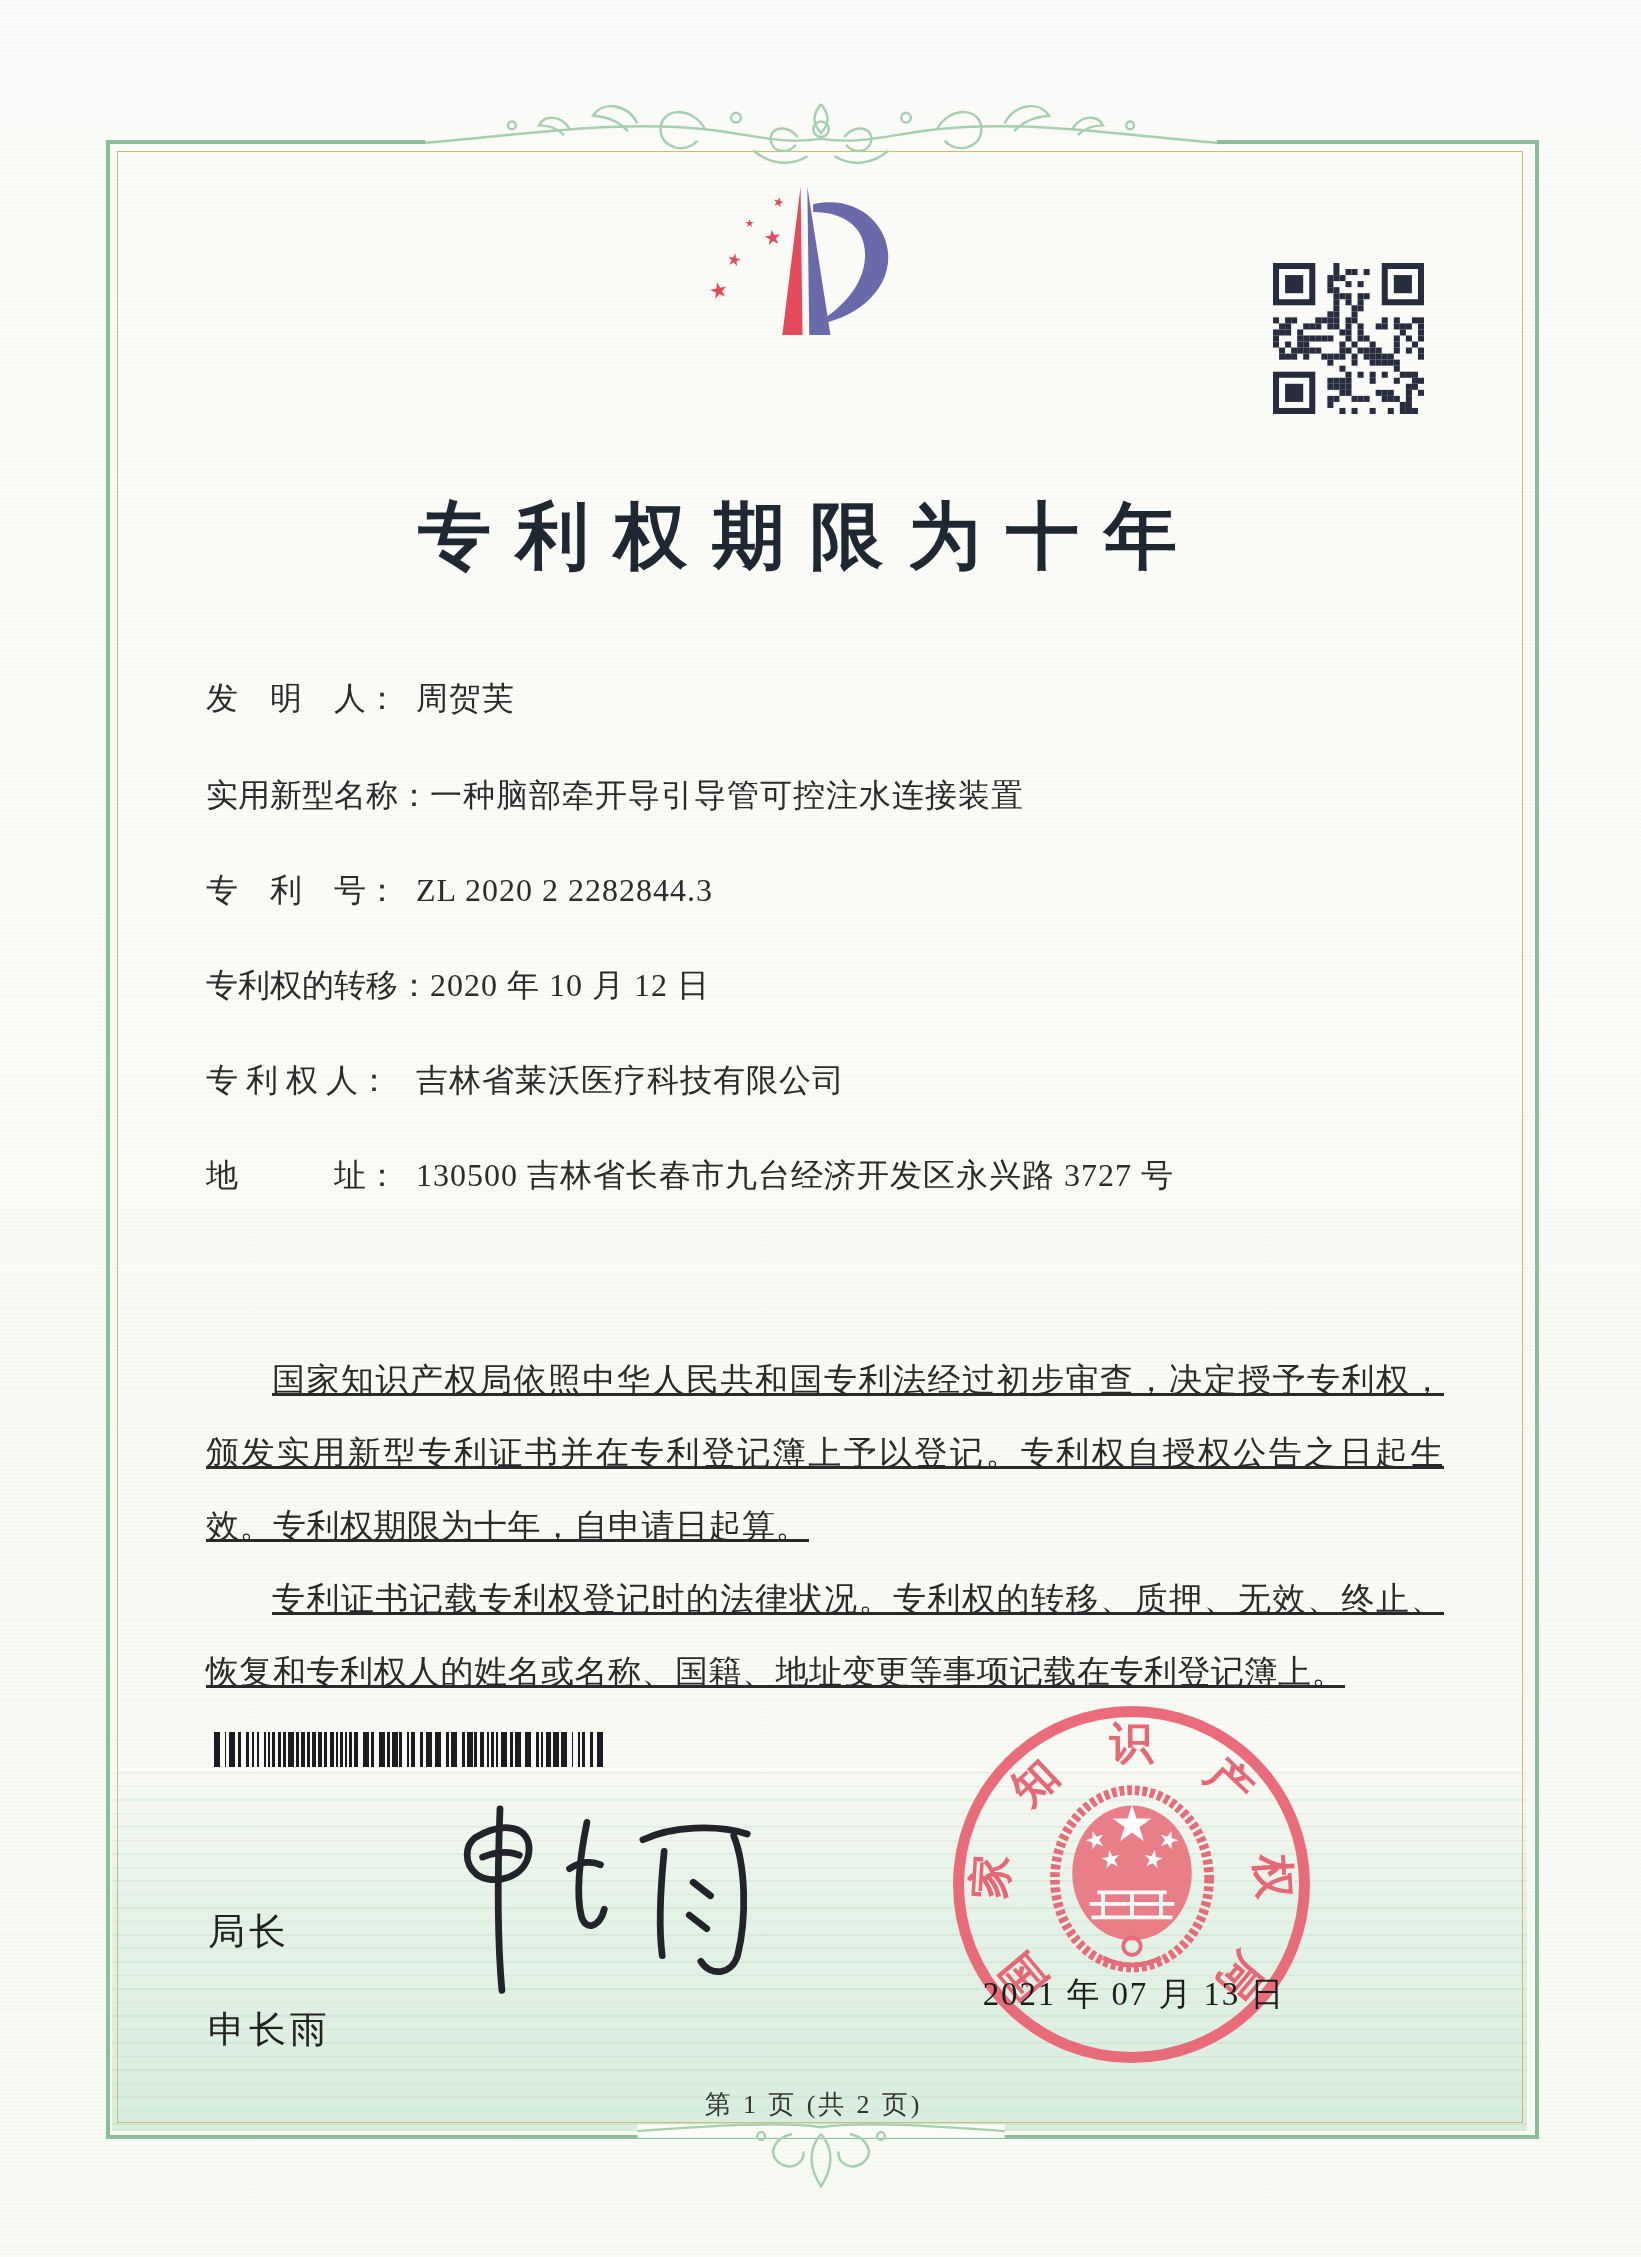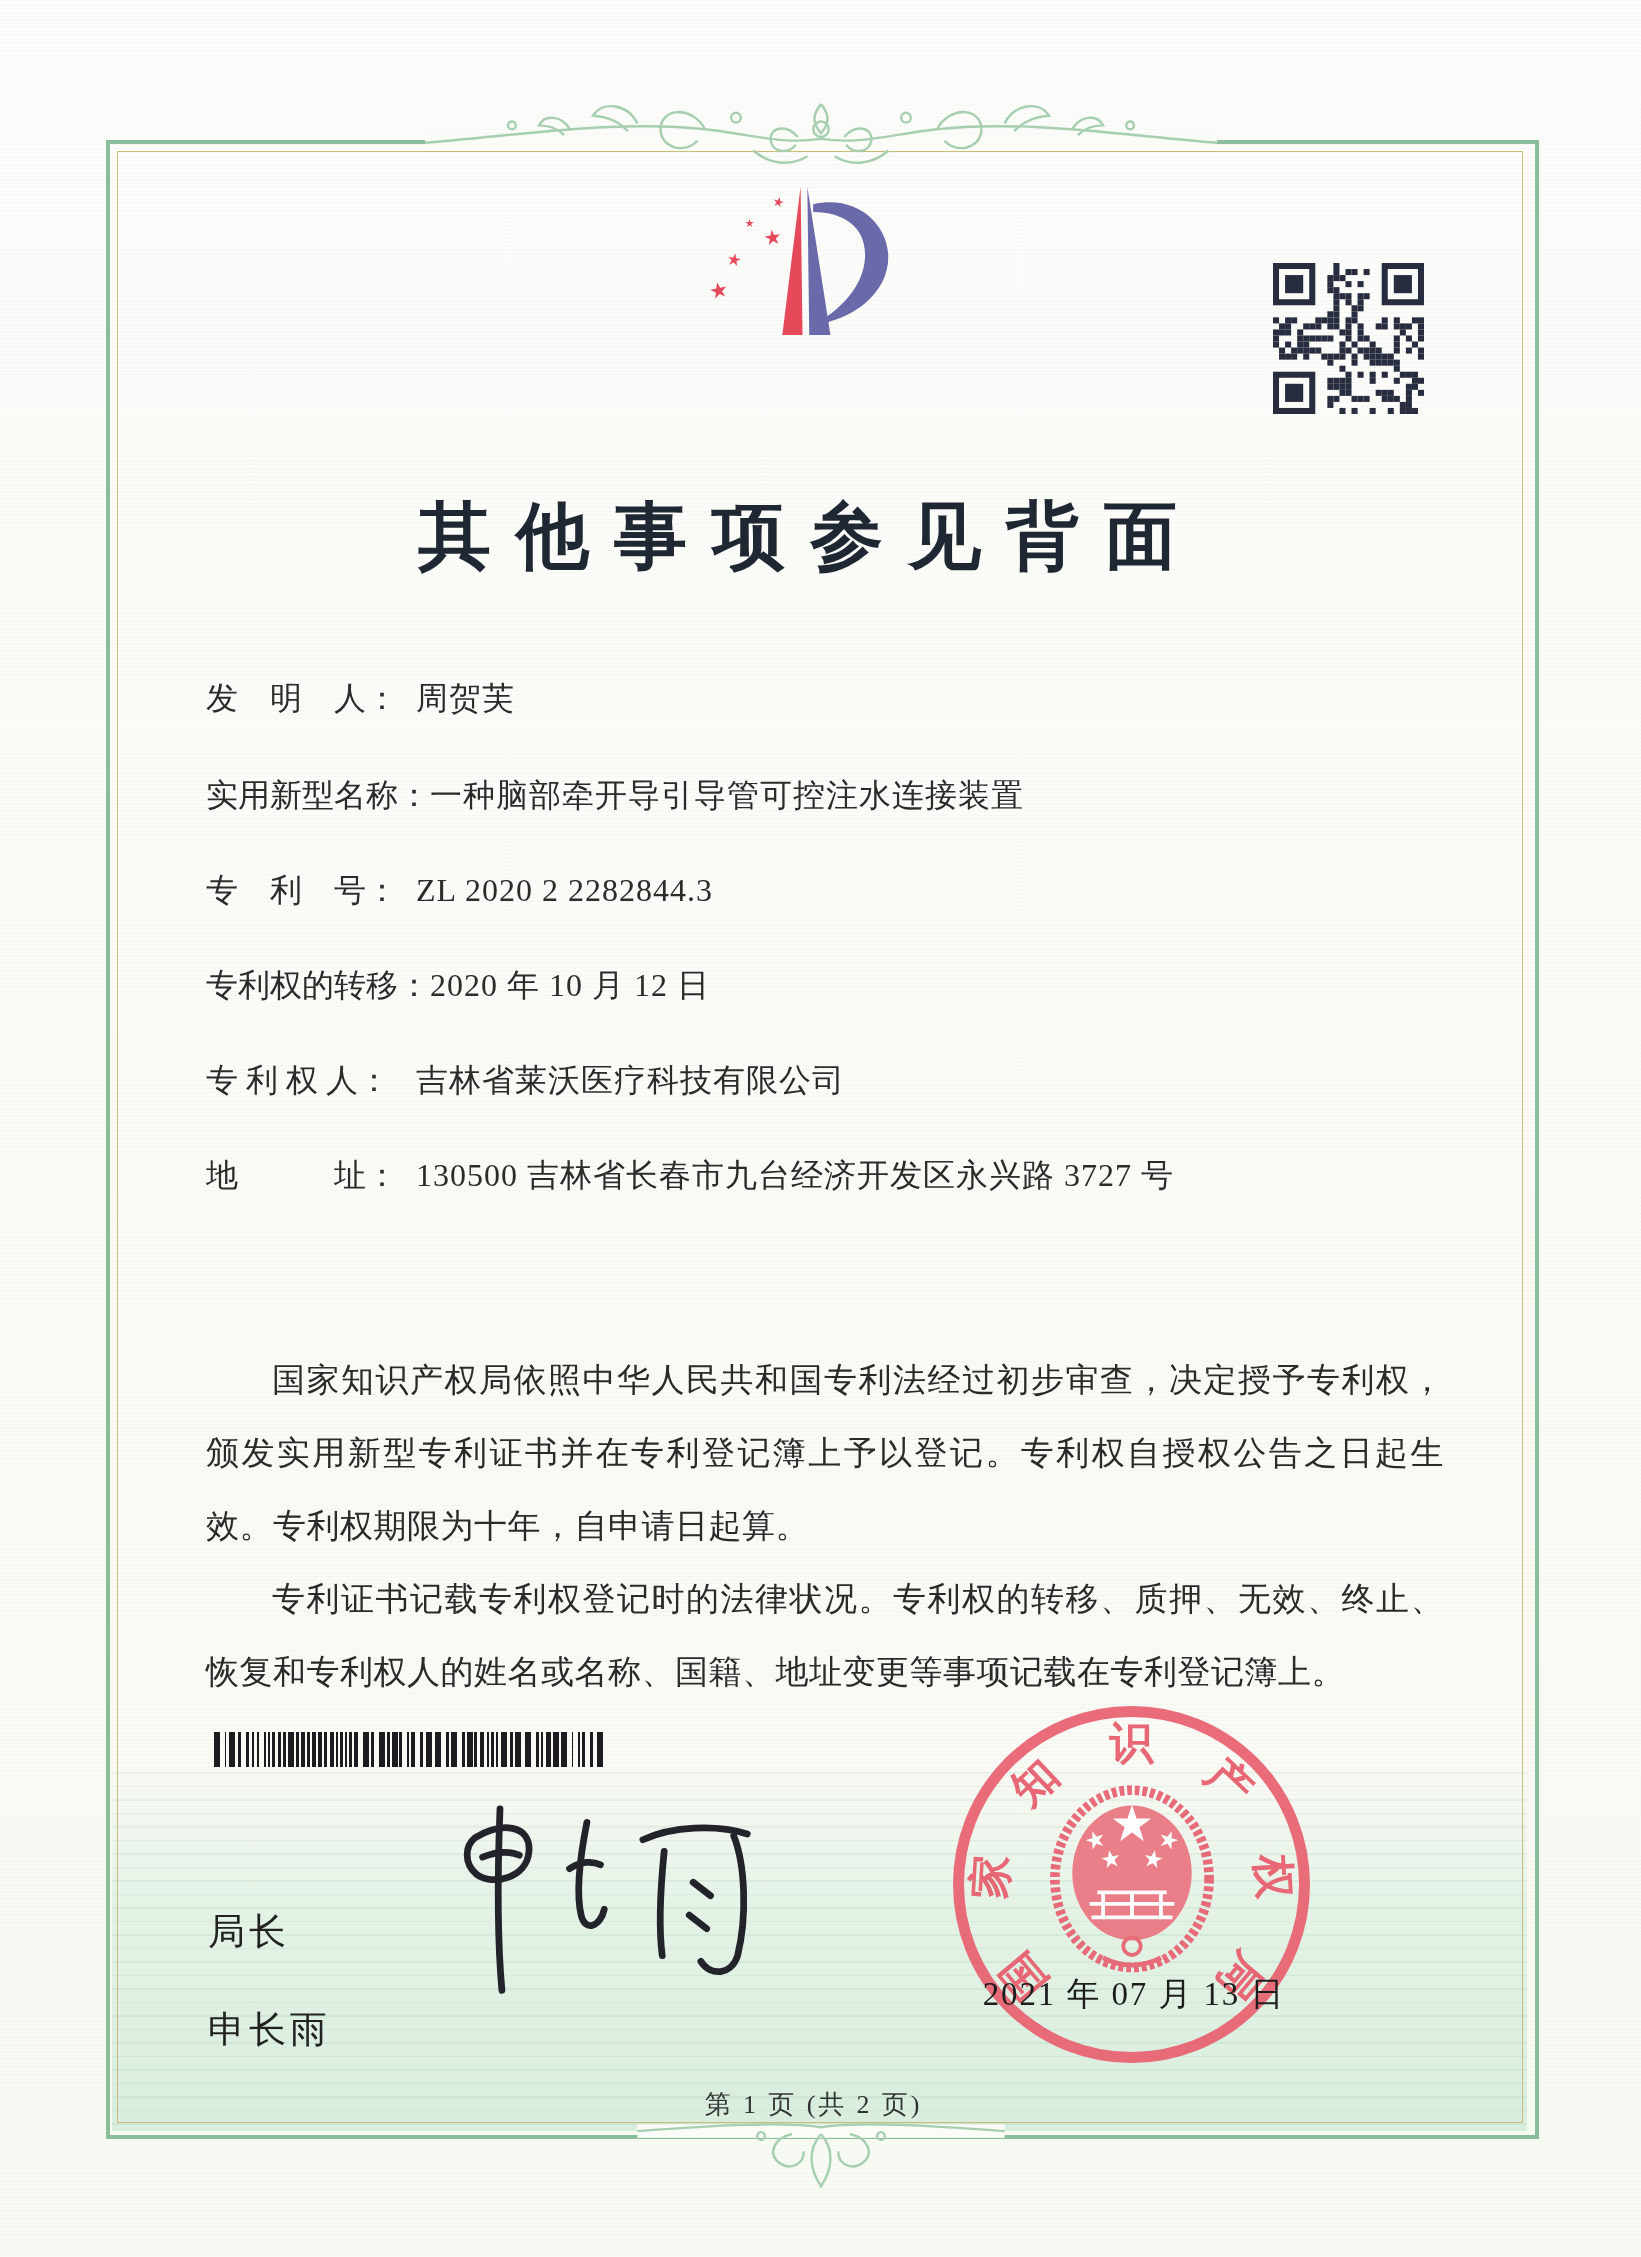--- a/index.html
+++ b/index.html
@@ -45,21 +45,21 @@
   .title{
     position:absolute;left:0;right:21px;top:488px;text-align:center;z-index:3;
     font-size:73px;font-weight:bold;letter-spacing:25px;color:var(--title-ink);
   }
   .rows{position:absolute;left:206px;top:676px;width:1246px;z-index:3;font-size:32px;}
   .row{position:relative;height:95px;line-height:44px;white-space:pre;}
   .row .lbl{display:inline-block;min-width:210px;white-space:pre;}
   .row .val{letter-spacing:1px;}
   .row .pair2{position:absolute;left:668px;top:0;}
   .paras{position:absolute;left:206px;top:1344px;width:1238px;z-index:3;
-    font-size:33px;line-height:73px;text-align:justify;letter-spacing:0.5px;color:#2a2a2a;}
+    font-size:33px;line-height:73px;text-align:justify;letter-spacing:0.5px;color:#2a2a2a;text-decoration:underline;}
   .paras p{margin:0;text-indent:2em;}
   .barcode{position:absolute;left:214px;top:1732px;width:398px;height:35px;z-index:3;display:flex;align-items:stretch;}
   .barcode i{display:block;height:100%;}
   .officer{position:absolute;left:208px;top:1859px;z-index:3;font-family:"Liberation Sans","DejaVu Sans",sans-serif;font-size:37px;color:#222;}
   .officer div{margin-bottom:27px;letter-spacing:3.9px;margin-top:48px;}
   .signature{position:absolute;left:415px;top:1801px;width:367px;height:203px;z-index:4;}
   .seal{position:absolute;left:953px;top:1706px;width:357px;height:357px;z-index:3;}
   .seal-ring{position:absolute;inset:0;border:11.6px solid var(--seal-red);border-radius:50%;opacity:.92;}
   .seal-char{
     position:absolute;left:50%;top:50%;width:48px;margin:-24px;height:48px;text-align:center;
@@ -315,21 +315,21 @@
       <rect x="1" y="1" width="5" height="5" fill="#fbfbf7"></rect>
       <rect x="2" y="2" width="3" height="3" fill="#272c3f"></rect>
       <rect x="18" y="0" width="7" height="7" fill="#272c3f"></rect>
       <rect x="19" y="1" width="5" height="5" fill="#fbfbf7"></rect>
       <rect x="20" y="2" width="3" height="3" fill="#272c3f"></rect>
       <rect x="0" y="18" width="7" height="7" fill="#272c3f"></rect>
       <rect x="1" y="19" width="5" height="5" fill="#fbfbf7"></rect>
       <rect x="2" y="20" width="3" height="3" fill="#272c3f"></rect>
     </svg>
 
-  <div class="title">其他事项参见背面</div>
+  <div class="title">专利权期限为十年</div>
 
   <div class="rows">
     <div class="row" style="height:97px"><span class="lbl">发　明　人：</span><span class="val">周贺芙</span></div>
     <div class="row"><span class="lbl">实用新型名称：</span><span class="val">一种脑部牵开导引导管可控注水连接装置</span></div>
     <div class="row"><span class="lbl">专　利　号：</span><span class="val">ZL 2020 2 2282844.3</span></div>
     <div class="row"><span class="lbl">专利权的转移：</span><span class="val">2020 年 10 月 12 日</span></div>
     <div class="row"><span class="lbl">专 利 权 人：</span><span class="val">吉林省莱沃医疗科技有限公司</span></div>
     <div class="row"><span class="lbl">地　　　址：</span><span class="val">130500 吉林省长春市九台经济开发区永兴路 3727 号</span></div>
   </div>
 

